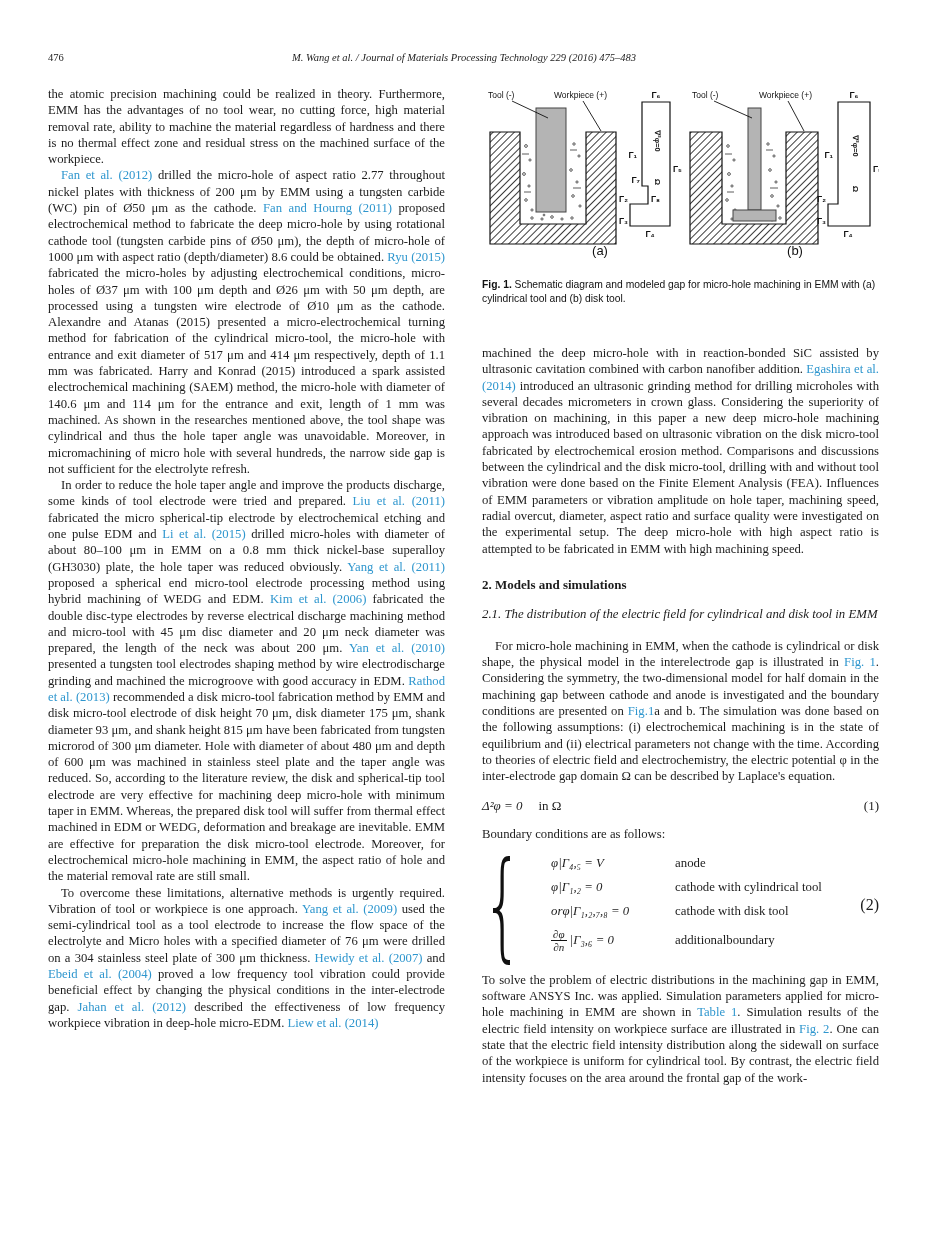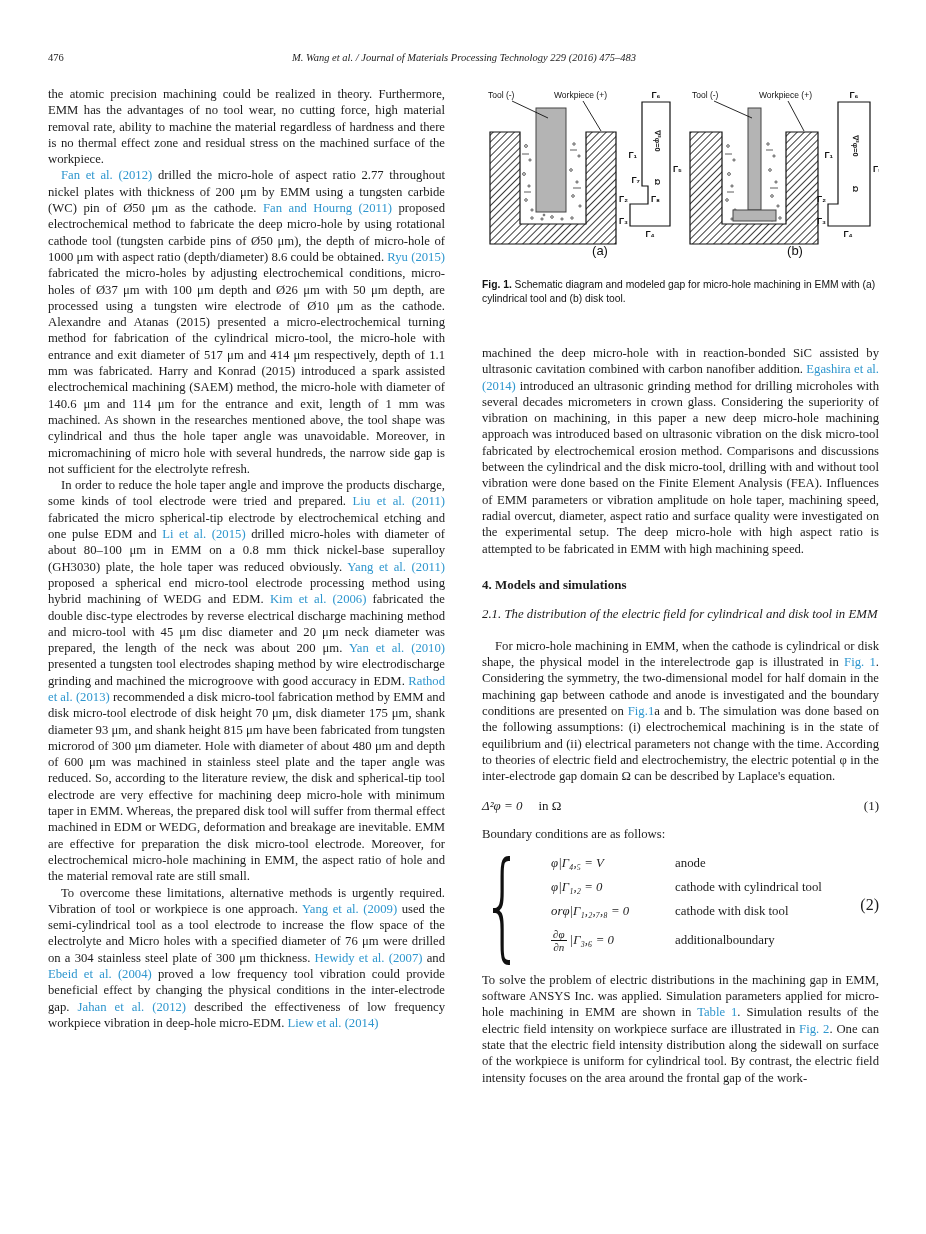--- a/index.html
+++ b/index.html
@@ -161,21 +161,21 @@
             <text x="371" y="103" font-size="8" font-weight="bold" text-anchor="middle" transform="rotate(90 371 103)">Ω</text>
           </g>
           <text x="313" y="169" font-size="13" font-family="Liberation Serif,serif" fill="#111" text-anchor="middle">(b)</text>
         </svg>
 
         <figcaption class="caption"><span class="bold">Fig. 1.</span><span> Schematic diagram and modeled gap for micro-hole machining in EMM with (a) cylindrical tool and (b) disk tool.</span></figcaption>
       </figure>
 
       <p class="body-par"><span>machined the deep micro-hole with in reaction-bonded SiC assisted by ultrasonic cavitation combined with carbon nanofiber addition. </span><span class="cite">Egashira et al. (2014)</span><span> introduced an ultrasonic grinding method for drilling microholes with several decades micrometers in crown glass. Considering the superiority of vibration on machining, in this paper a new deep micro-hole machining approach was introduced based on ultrasonic vibration on the disk micro-tool fabricated by electrochemical erosion method. Comparisons and discussions between the cylindrical and the disk micro-tool, drilling with and without tool vibration were done based on the Finite Element Analysis (FEA). Influences of EMM parameters or vibration amplitude on hole taper, machining speed, radial overcut, diameter, aspect ratio and surface quality were investigated on the experimental setup. The deep micro-hole with high aspect ratio is attempted to be fabricated in EMM with high machining speed.</span></p>
 
-      <h2 class="sec">4. Models and simulations</h2>
+      <h2 class="sec">2. Models and simulations</h2>
 
       <h3 class="subsec">2.1. The distribution of the electric field for cylindrical and disk tool in EMM</h3>
 
       <p class="body-par indent after-sub"><span>For micro-hole machining in EMM, when the cathode is cylindrical or disk shape, the physical model in the interelectrode gap is illustrated in </span><span class="cite">Fig. 1</span><span>. Considering the symmetry, the two-dimensional model for half domain in the machining gap between cathode and anode is investigated and the boundary conditions are presented on </span><span class="cite">Fig.1</span><span>a and b. The simulation was done based on the following assumptions: (i) electrochemical machining is in the state of equilibrium and (ii) electrical parameters not change with the time. According to theories of electric field and electrochemistry, the electric potential φ in the inter-electrode gap domain Ω can be described by Laplace's equation.</span></p>
 
       <div class="equation">
         <span>
           <span class="eq-main">Δ²φ = 0</span><span class="eq-cond">in Ω</span>
         </span>
         <span class="eq-no">(1)</span>

